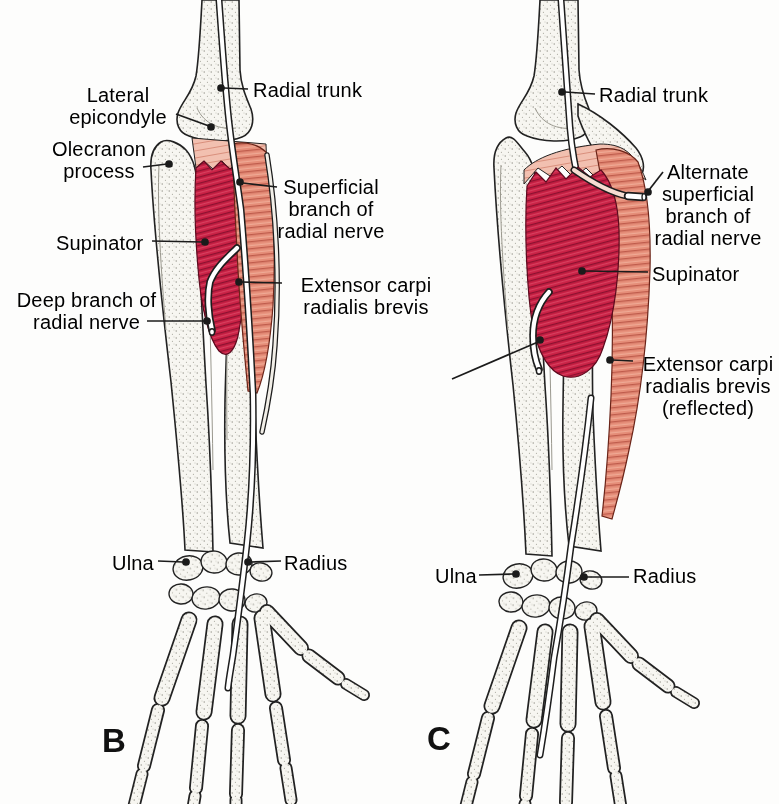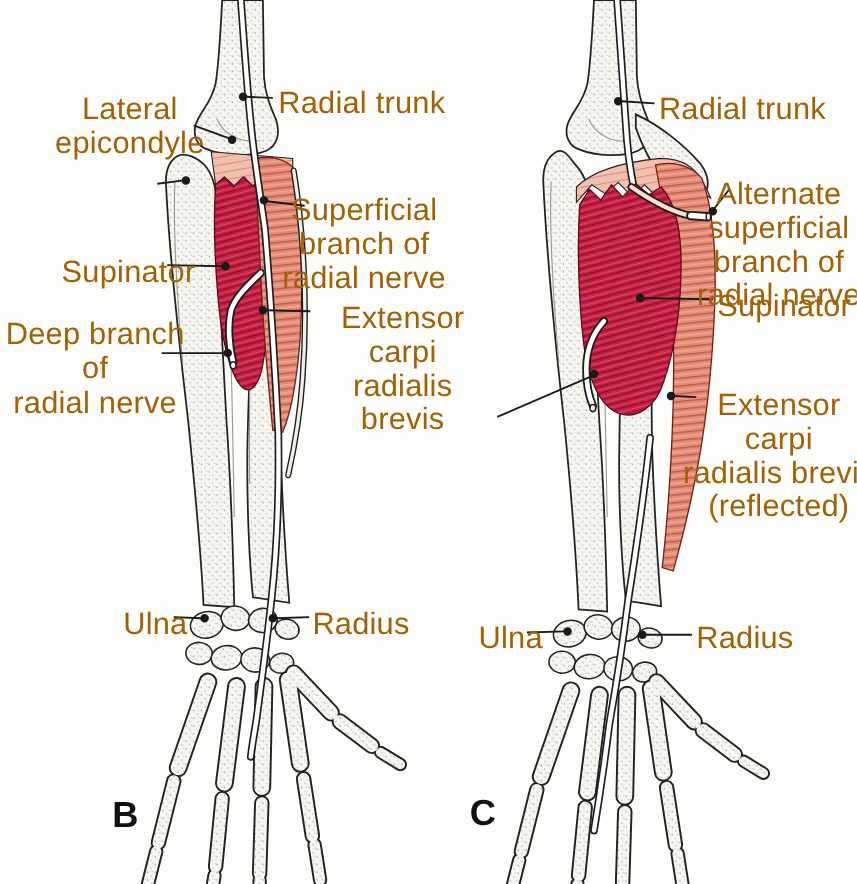--- a/index.html
+++ b/index.html
@@ -6,23 +6,23 @@
   .stage{
     position:relative;
     width:779px;height:804px;
     overflow:hidden;
     background:#fdfdfc;
     font-family:"Liberation Sans", sans-serif;
   }
   .art{position:absolute;left:0;top:0;}
   .lbl{
     position:absolute;
-    font-size:28px;
+    font-size:20px;
     line-height:1.1;
-    color:#a16207;
+    color:#000000;
     white-space:pre-line;
     letter-spacing:0.2px;
   }
   .ctr{text-align:center;}
   .panel-letter{
     position:absolute;
     font-size:33px;
     font-weight:bold;
     color:#111;
   }
@@ -213,20 +213,22 @@
         <circle cx="610" cy="360" r="3"></circle>
     <line x1="479" y1="575" x2="513" y2="574"></line>
         <circle cx="516" cy="574" r="3"></circle>
     <line x1="629" y1="577" x2="587" y2="577"></line>
         <circle cx="584" cy="577" r="3"></circle>
   </g>
 </svg>
 
 <div class="lbl ctr" style="left:18px;top:84px;width:200px;">Lateral
 epicondyle</div>
+<div class="lbl ctr" style="left:9px;top:138px;width:180px;">Olecranon
+process</div>
 <div class="lbl" style="left:253px;top:79px;">Radial trunk</div>
 <div class="lbl ctr" style="left:251px;top:176px;width:160px;">Superficial
 branch of
 radial nerve</div>
 <div class="lbl" style="left:56px;top:232px;">Supinator</div>
 <div class="lbl ctr" style="left:4px;top:289px;width:165px;">Deep branch of
 radial nerve</div>
 <div class="lbl ctr" style="left:281px;top:274px;width:170px;">Extensor carpi
 radialis brevis</div>
 <div class="lbl" style="left:112px;top:552px;">Ulna</div>

